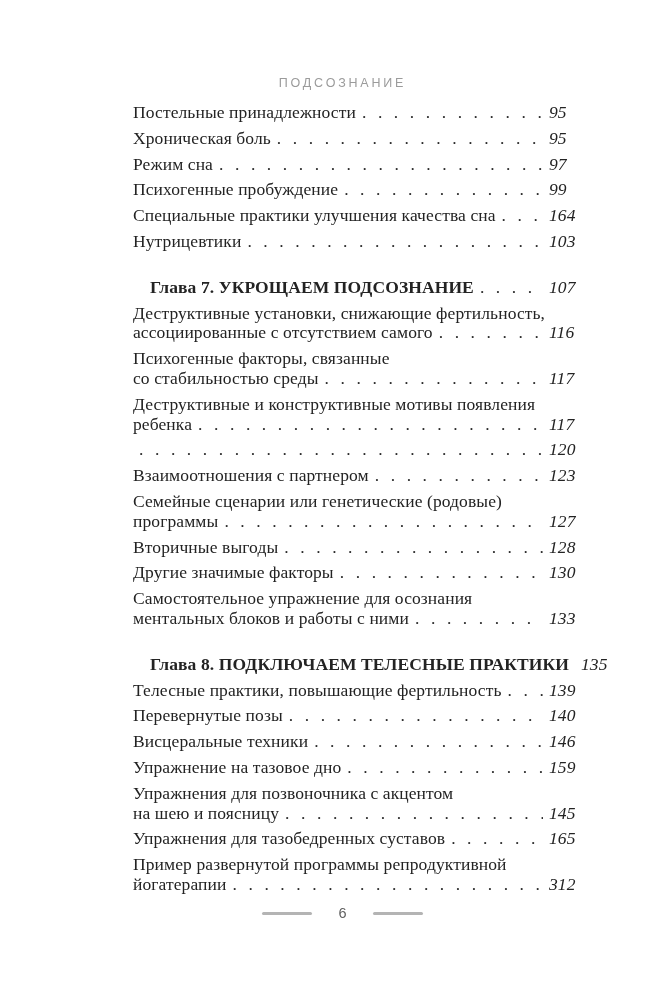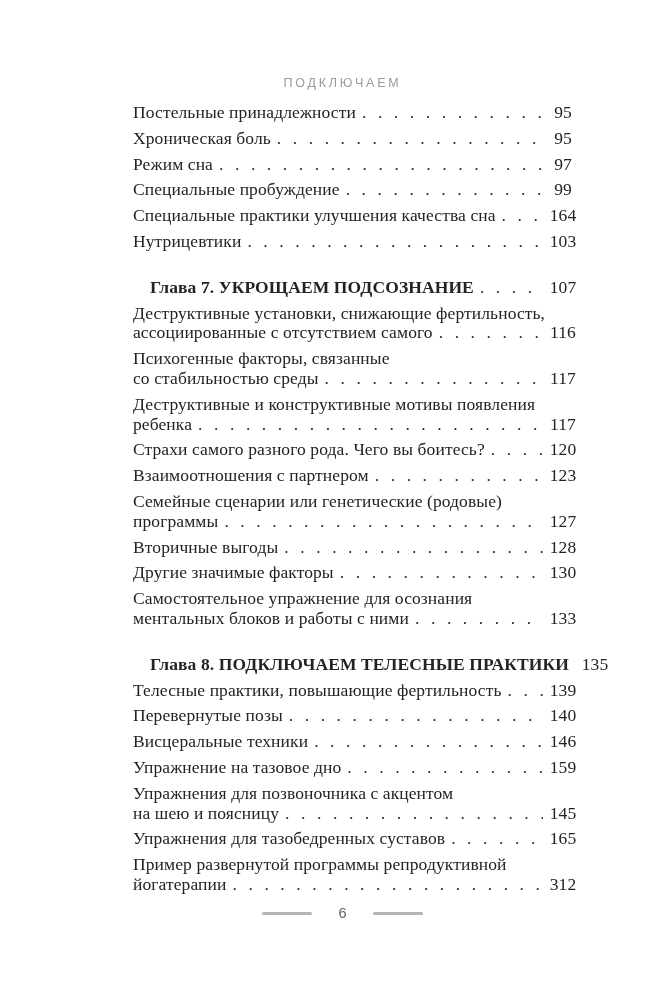--- a/index.html
+++ b/index.html
@@ -55,22 +55,23 @@
     font-weight: normal;
     color: #2a2a2a;
   }
   .leader::after {
     content: ". . . . . . . . . . . . . . . . . . . . . . . . . . . . . . . . . . . . . . . . . . . . . . . .";
     word-spacing: 7px;
   }
 
   .pagenum {
     min-width: 28px;
-    text-align: center;
+    text-align: left;
     font-weight: normal;
+    font-style: italic;
   }
 
   .footer {
     position: absolute;
     top: 906px;
     left: 108px;
     width: 469px;
     display: flex;
     align-items: center;
     justify-content: center;
@@ -87,21 +88,21 @@
     font-size: 14.5px;
     color: #5f5f5f;
     line-height: 1;
   }
 </style>
 </head>
 <body>
 
 <div class="page">
 
-  <div class="running-head">ПОДКЛЮЧАЕМ</div>
+  <div class="running-head">ПОДСОЗНАНИЕ</div>
 
   <div class="toc" id="toc">
       <div class="entry sub">
         <div class="line lastline">
           <span class="title">Постельные принадлежности</span>
           <span class="leader"></span>
           <span class="pagenum">95</span>
         </div>
       </div>
       <div class="entry sub">
@@ -113,21 +114,21 @@
       </div>
       <div class="entry sub">
         <div class="line lastline">
           <span class="title">Режим сна</span>
           <span class="leader"></span>
           <span class="pagenum">97</span>
         </div>
       </div>
       <div class="entry sub">
         <div class="line lastline">
-          <span class="title">Специальные пробуждение</span>
+          <span class="title">Психогенные пробуждение</span>
           <span class="leader"></span>
           <span class="pagenum">99</span>
         </div>
       </div>
       <div class="entry sub">
         <div class="line lastline">
           <span class="title">Специальные практики улучшения качества сна</span>
           <span class="leader"></span>
           <span class="pagenum">164</span>
         </div>
@@ -165,21 +166,20 @@
       <div class="entry sub">
         <div class="line">Деструктивные и конструктивные мотивы появления</div>
         <div class="line lastline">
           <span class="title">ребенка</span>
           <span class="leader"></span>
           <span class="pagenum">117</span>
         </div>
       </div>
       <div class="entry sub">
         <div class="line lastline">
-          <span class="title">Страхи самого разного рода. Чего вы боитесь?</span>
           <span class="leader"></span>
           <span class="pagenum">120</span>
         </div>
       </div>
       <div class="entry sub">
         <div class="line lastline">
           <span class="title">Взаимоотношения с партнером</span>
           <span class="leader"></span>
           <span class="pagenum">123</span>
         </div>

